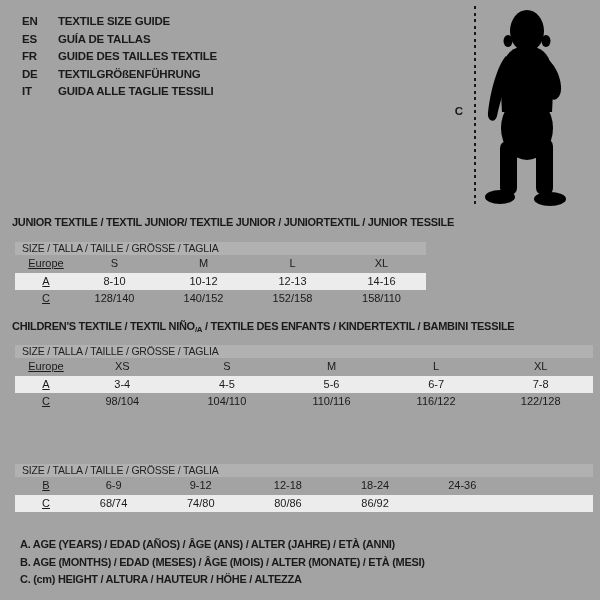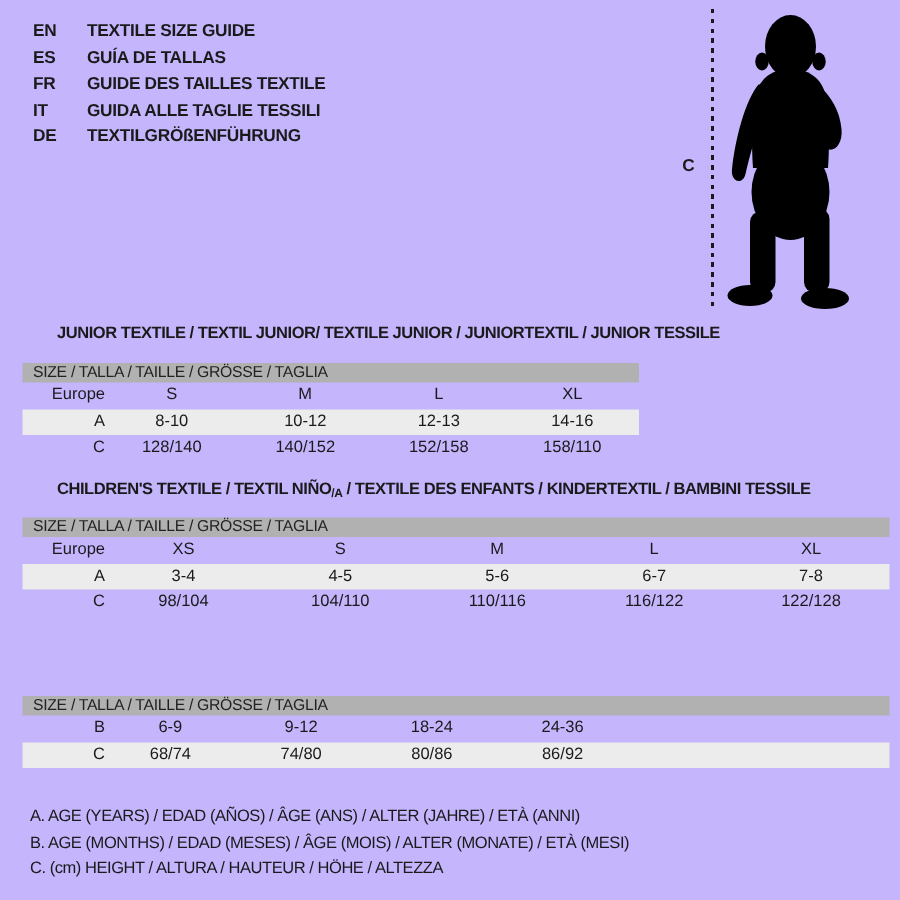--- a/index.html
+++ b/index.html
@@ -1,54 +1,54 @@
 <!DOCTYPE html>
 <html style="--text: #1a1a1a; --header-bar: #b1b1b1; --row-shaded: #ececec; --silhouette: #000000;"><head>
 <meta charset="utf-8">
 <style>
   html,body{margin:0;padding:0;background:#fff;}
   .page{
-    position:relative;width:600px;height:600px;background:#c4b5fd;overflow:hidden;
+    position:relative;width:600px;height:600px;background:#a3a3a3;overflow:hidden;
     font-family:"Liberation Sans",sans-serif;color:#1a1a1a;
   }
   
   .langs{position:absolute;left:22px;top:13px;}
   .lang-row{display:flex;height:17.5px;line-height:17.5px;
     font-size:11.5px;font-weight:bold;letter-spacing:-0.2px;white-space:nowrap;}
   .lang-code{width:36px;flex:none;}
   
   .measure-line{position:absolute;left:474px;top:6px;width:2px;height:201px;
     background:repeating-linear-gradient(to bottom,var(--text,#1a1a1a) 0 3px,transparent 3px 6.5px);}
   .measure-label{position:absolute;left:451px;top:105px;width:16px;text-align:center;
     font-size:11.5px;font-weight:bold;}
   .baby{position:absolute;left:483px;top:8px;width:90px;height:200px;}
   
-  .sec-title{position:absolute;left:38px;font-size:11px;font-weight:bold;
+  .sec-title{position:absolute;left:12px;font-size:11px;font-weight:bold;
     letter-spacing:-0.3px;white-space:nowrap;line-height:13px;}
   .sec-title .subsc{font-size:8px;vertical-align:-2px;}
   .title-1{top:216px;}
   .title-2{top:320px;}
   .title-3{top:423px;line-height:16px;}
   
   .sizetable{position:absolute;left:15px;font-size:11px;}
   .table-1{top:242px;width:411px;}
   .table-2{top:345px;width:578px;}
   .table-3{top:464px;width:578px;}
   .size-header{height:13px;line-height:13px;background:var(--header-bar,#b1b1b1);
     padding-left:7px;font-size:10.5px;color:#222;letter-spacing:-0.2px;}
   .trow{display:grid;height:17.5px;line-height:17.5px;align-items:center;}
   .table-1 .trow{grid-template-columns:55px repeat(4,1fr);}
   .table-2 .trow{grid-template-columns:55px repeat(5,1fr);}
   .table-3 .trow{grid-template-columns:55px repeat(6,1fr);}
   .trow.shaded{background:var(--row-shaded,#ececec);}
-  .cell-label{padding-left:7px;text-align:right;}
+  .cell-label{padding-left:7px;text-align:center;text-decoration:underline;}
   .cell-val{text-align:center;}
   
   .notes{position:absolute;left:20px;top:536px;}
-  .note-line{height:17.5px;line-height:17.5px;font-size:11px;font-weight:normal;
+  .note-line{height:17.5px;line-height:17.5px;font-size:11px;font-weight:bold;
     letter-spacing:-0.3px;white-space:nowrap;}
 </style>
 </head>
 <body>
 
 <div class="page">
 
   <div class="langs">
     <div class="lang-row">
       <span class="lang-code">EN</span>
@@ -56,26 +56,26 @@
     </div>
     <div class="lang-row">
       <span class="lang-code">ES</span>
       <span class="lang-label">GUÍA DE TALLAS</span>
     </div>
     <div class="lang-row">
       <span class="lang-code">FR</span>
       <span class="lang-label">GUIDE DES TAILLES TEXTILE</span>
     </div>
     <div class="lang-row">
+      <span class="lang-code">DE</span>
+      <span class="lang-label">TEXTILGRÖßENFÜHRUNG</span>
+    </div>
+    <div class="lang-row">
       <span class="lang-code">IT</span>
       <span class="lang-label">GUIDA ALLE TAGLIE TESSILI</span>
-    </div>
-    <div class="lang-row">
-      <span class="lang-code">DE</span>
-      <span class="lang-label">TEXTILGRÖßENFÜHRUNG</span>
     </div>
   </div>
 
   <div class="measure-line"></div>
   <div class="measure-label">C</div>
   <svg class="baby" viewBox="0 0 90 200" aria-hidden="true">
     <g fill="#000000">
       <ellipse cx="44" cy="23" rx="17" ry="21"></ellipse>
       <ellipse cx="25" cy="33" rx="4.5" ry="6"></ellipse>
       <ellipse cx="63" cy="33" rx="4.5" ry="6"></ellipse>
@@ -144,20 +144,21 @@
       <span class="cell-val">122/128</span>
     </div>
   </div>
 
   <div class="sizetable table-3">
     <div class="size-header">SIZE / TALLA / TAILLE / GRÖSSE / TAGLIA</div>
     <div class="trow">
       <span class="cell-label">B</span>
       <span class="cell-val">6-9</span>
       <span class="cell-val">9-12</span>
+      <span class="cell-val">12-18</span>
       <span class="cell-val">18-24</span>
       <span class="cell-val">24-36</span>
     </div>
     <div class="trow shaded">
       <span class="cell-label">C</span>
       <span class="cell-val">68/74</span>
       <span class="cell-val">74/80</span>
       <span class="cell-val">80/86</span>
       <span class="cell-val">86/92</span>
     </div>

